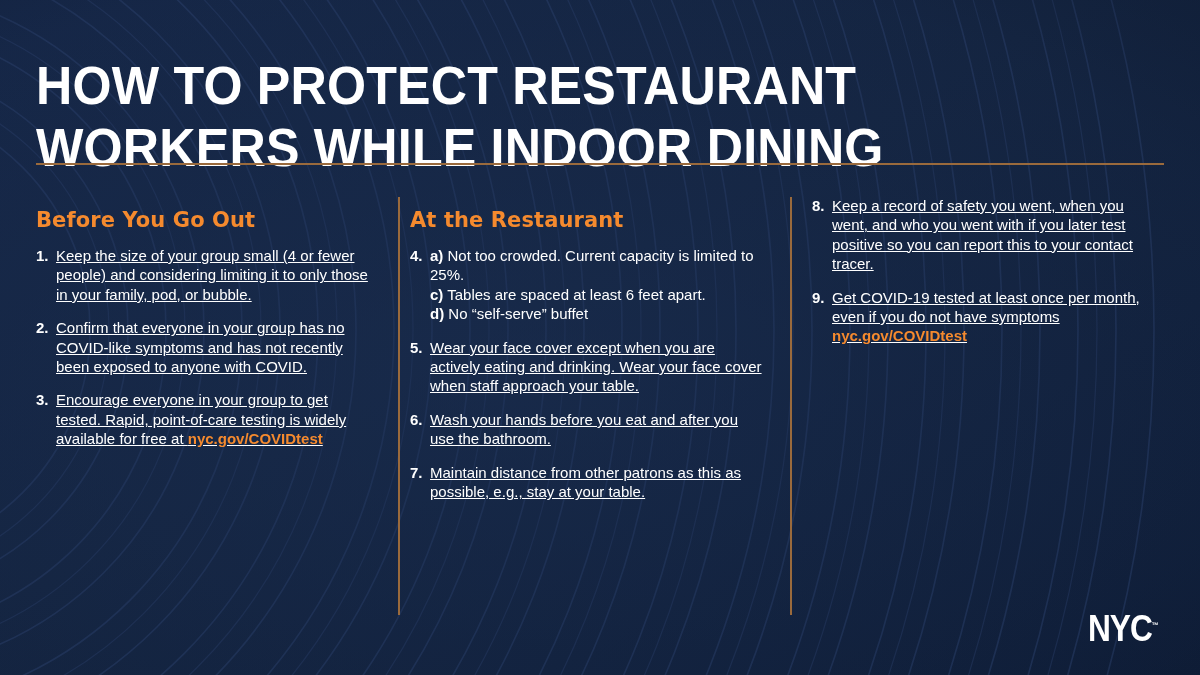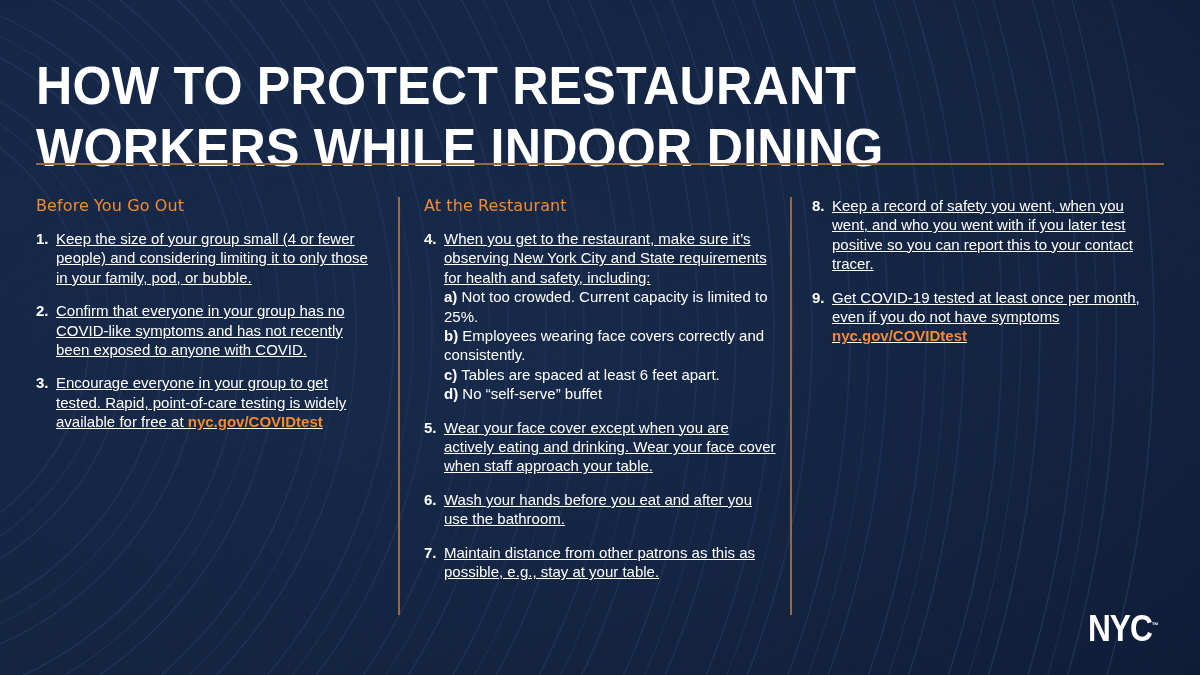--- a/index.html
+++ b/index.html
@@ -78,30 +78,30 @@
     position: absolute;
     left: 0;
     top: 196px;
     width: 1200px;
   }
   .col {
     position: absolute;
     top: 0;
   }
   .col-0 { left: 36px;  width: 340px; }
-  .col-1 { left: 424px; width: 352px; }
+  .col-1 { left: 410px; width: 352px; }
   .col-2 { left: 812px; width: 348px; }
 
   .col-head {
     color: #f58a2e;
     font-family: "DejaVu Sans", sans-serif;
-    font-weight: normal;
-    font-size: 16px;
+    font-weight: bold;
+    font-size: 21px;
     letter-spacing: 0.1px;
-    margin: 0 0 14px 0;
+    margin: 12px 0 14px 0;
     white-space: nowrap;
   }
 
   .items { margin: 0; padding: 0; list-style: none; }
 
   .item {
     position: relative;
     padding-left: 20px;
     margin-bottom: 14px;
     color: #ffffff;
@@ -244,24 +244,22 @@
           <span class="item-text"><span>Encourage everyone in your group to get tested. Rapid, point-of-care testing is widely available for free at </span><a class="lnk" href="#">nyc.gov/COVIDtest</a></span>
         </li>
       </ul>
     </section>
 
     <section class="col col-1">
       <h2 class="col-head">At the Restaurant</h2>
       <ul class="items">
         <li class="item">
           <span class="item-num">4.</span>
-          <span class="item-text">When you get to the restaurant, make sure it’s observing New York City and State requirements for health and safety, including:</span>
           <ul class="subitems">
             <li class="subitem"><span class="sub-letter">a)</span> <span>Not too crowded. Current capacity is limited to 25%.</span></li>
-            <li class="subitem"><span class="sub-letter">b)</span> <span>Employees wearing face covers correctly and consistently.</span></li>
             <li class="subitem"><span class="sub-letter">c)</span> <span>Tables are spaced at least 6 feet apart.</span></li>
             <li class="subitem"><span class="sub-letter">d)</span> <span>No “self-serve” buffet</span></li>
           </ul>
         </li>
         <li class="item">
           <span class="item-num">5.</span>
           <span class="item-text">Wear your face cover except when you are actively eating and drinking. Wear your face cover when staff approach your table.</span>
         </li>
         <li class="item">
           <span class="item-num">6.</span>

